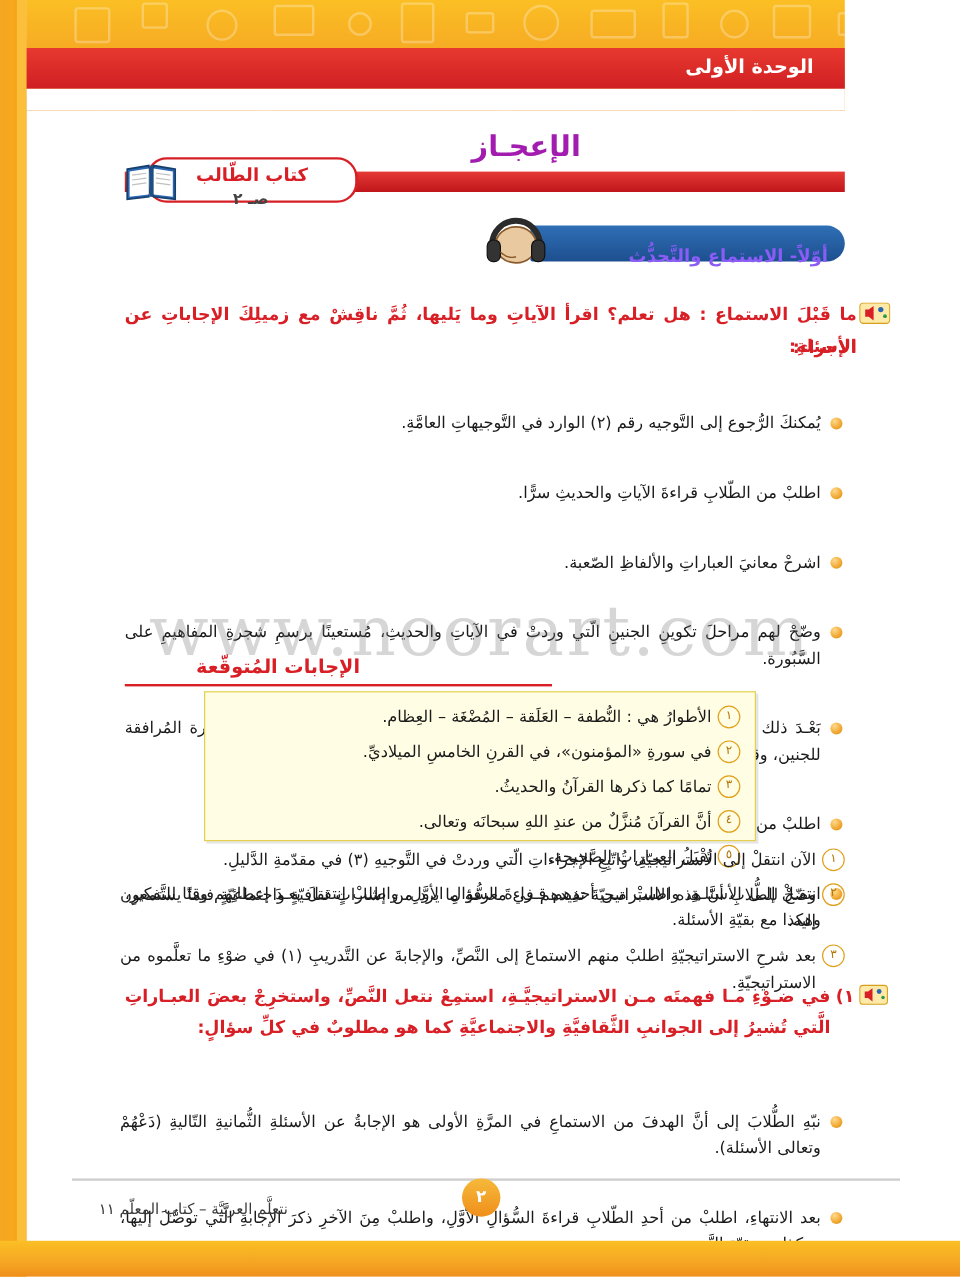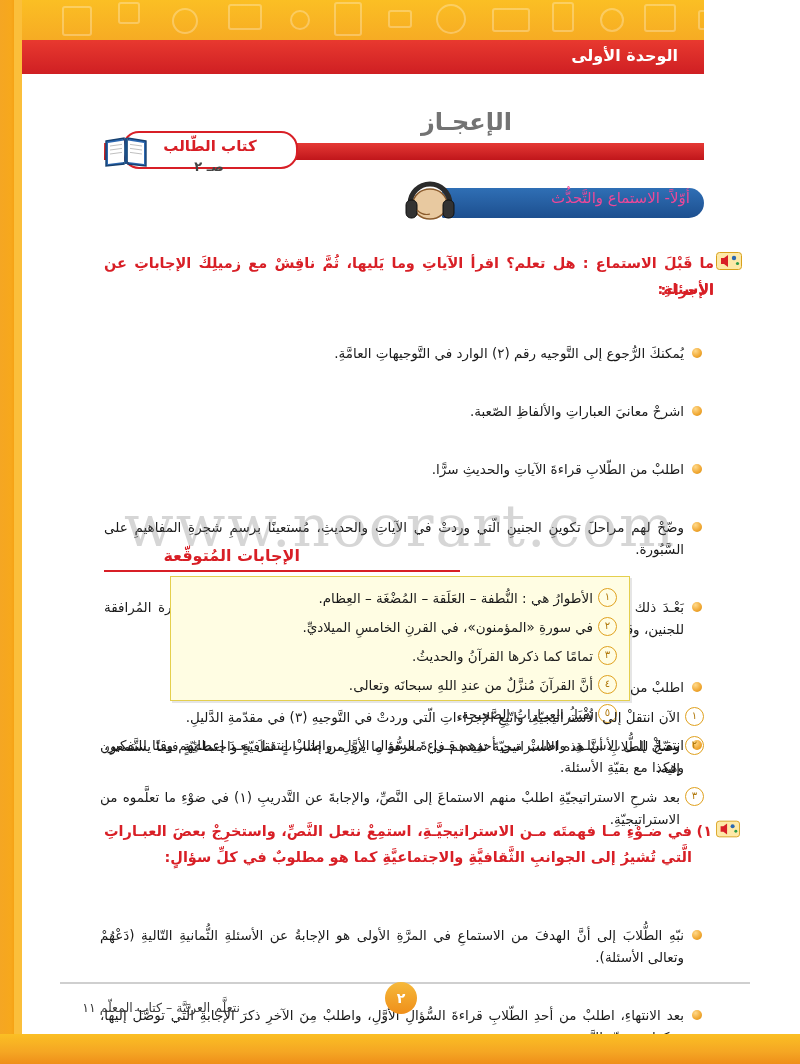--- a/index.html
+++ b/index.html
@@ -87,25 +87,25 @@
     left: 0;
     top: 74px;
     width: 778px;
     height: 18px;
     background: #ffffff;
   }
 
   
   .main-title {
     position: absolute;
-    right: 288px;
+    right: 316px;
     top: 108px;
     font-size: 24px;
     font-weight: bold;
-    color: #737373;
+    color: #a21caf;
     letter-spacing: 1px;
   }
 
   
   .title-rule {
     position: absolute;
     right: 96px;
     top: 143px;
     width: 600px;
     height: 17px;
@@ -171,24 +171,24 @@
     right: 0;
     top: 0;
     width: 262px;
     height: 30px;
     background: linear-gradient(to bottom, #2f6fb5 0%, #1d4f8f 100%);
     border-radius: 2px 16px 16px 2px;
   }
   .banner-text {
     position: absolute;
     right: 14px;
-    top: 1px;
-    color: #ec4899;
+    top: 16px;
+    color: #8b5cf6;
     font-size: 15px;
-    font-weight: normal;
+    font-weight: bold;
   }
   .headphone-icon {
     position: absolute;
     right: 248px;
     top: -8px;
     width: 52px;
     height: 46px;
   }
 
   
@@ -431,22 +431,22 @@
     <rect x="0.5" y="0.5" width="25" height="17" rx="3" fill="#fde9a8" stroke="#d8a11c"></rect>
     <path d="M5 6 h3 l4 -3 v12 l-4 -3 h-3 z" fill="#d81f26"></path>
     <circle cx="18" cy="6" r="2.2" fill="#2b67b0"></circle>
     <circle cx="21.5" cy="11.5" r="1.6" fill="#2b9b4b"></circle>
   </svg>
   <div class="para q-red" style="right:86px;top:250px;width:610px;">ما قَبْلَ الاستماع : هل تعلم؟ اقرأ الآياتِ وما يَليها، ثُمَّ ناقِشْ مع زميلِكَ الإجاباتِ عن الأسئلةِ:</div>
   <div class="para q-red" style="right:86px;top:277px;width:610px;">الإجراء:</div>
 
   <ul class="bullet-list" style="position:absolute;right:96px;top:306px;width:600px;">
     <li>يُمكنكَ الرُّجوع إلى التَّوجيه رقم (٢) الوارد في التَّوجيهاتِ العامَّةِ.</li>
+    <li>اطلبْ من الطّلابِ قراءةَ الآياتِ والحديثِ سرًّا.</li>
     <li>اشرحْ معانيَ العباراتِ والألفاظِ الصّعبة.</li>
-    <li>اطلبْ من الطّلابِ قراءةَ الآياتِ والحديثِ سرًّا.</li>
     <li>وضّحْ لهم مراحلَ تكوينِ الجنينِ الّتي وردتْ في الآياتِ والحديثِ، مُستعينًا برسمِ شجرةِ المفاهيمِ على السَّبُورة.</li>
     <li>بَعْـدَ ذلك قسّم الصَّفَّ إلى أزواج (نشـاط ثنائيّ)، واطلبْ منهم جميعًا أنْ ينظروا في الصُّورة المُرافقة للجنين، وقراءةِ ما قاله كيثْ مور.</li>
     <li>اطلبْ من كل زوجٍ أنْ يقارنَ كلامَ «كيثْ مور» والصُّورةَ بما وردَ في الآياتِ والحديثِ.</li>
     <li>انتقـلْ إلـى الأسئلـةِ، واطلبْ مـن أحدِهم قـراءةَ السُّؤالِ الأوَّلِ، واطلبْ انتقـلَ بعـدَ إعطائِهم وقتًا للتَّفكيرِ، وهكذا مع بقيّةِ الأسئلة.</li>
   </ul>
 
   <div class="watermark">www.noorart.com</div>
 
   <div class="answers-title">الإجابات المُتوقّعة</div>
   <div class="answers-underline"></div>

